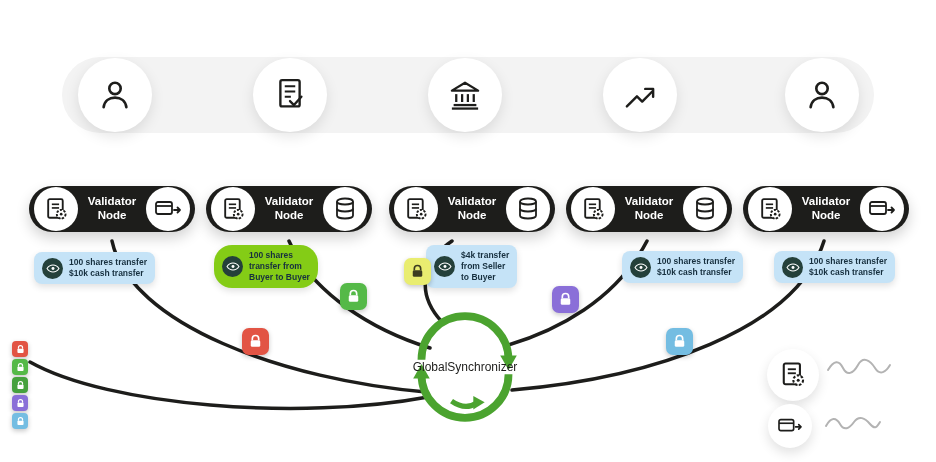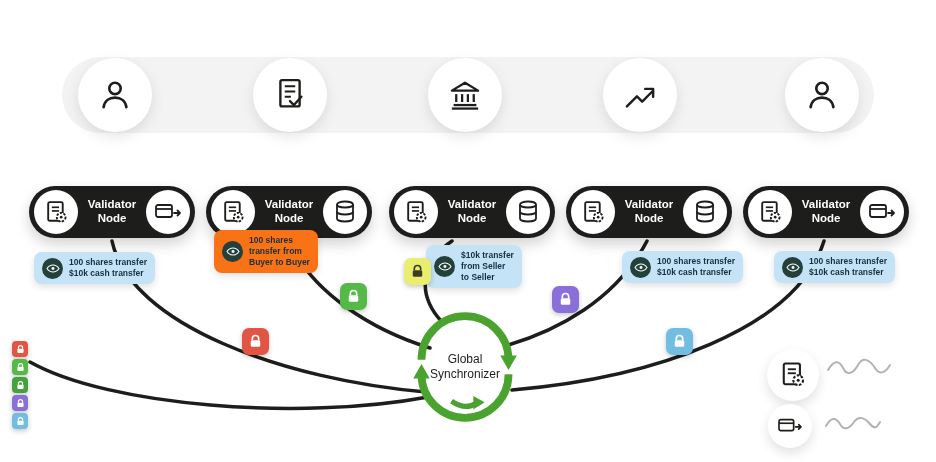--- a/index.html
+++ b/index.html
@@ -8,21 +8,21 @@
 
   .band { position:absolute; left:62px; top:57px; width:812px; height:76px;
           background:#f3f3f3; border-radius:40px; }
 
   .party-circle { position:absolute; width:74px; height:74px; top:58px; background:#fff;
           border-radius:50%; box-shadow:0 5px 14px rgba(0,0,0,.10);
           display:flex; align-items:center; justify-content:center; }
 
   .curves { position:absolute; inset:0; pointer-events:none; }
 
-  .validator { position:absolute; top:186px; width:166px; height:52px; background:#1d1d1b;
+  .validator { position:absolute; top:186px; width:166px; height:46px; background:#1d1d1b;
           border-radius:27px; display:flex; align-items:center; justify-content:space-between;
           padding:0 5px; box-shadow:0 6px 14px rgba(0,0,0,.18); }
   .vcircle { width:44px; height:44px; background:#fff; border-radius:50%;
           display:flex; align-items:center; justify-content:center; flex:0 0 auto; }
   .vlabel { color:#fff; font-weight:700; font-size:11.5px; line-height:1.2;
           text-align:center; width:62px; }
 
   .tooltip { position:absolute; background:#c5e3f7; border-radius:8px; display:flex;
           align-items:center; gap:6px; padding:5px 8px;
           box-shadow:0 3px 7px rgba(0,0,0,.12); }
@@ -30,21 +30,21 @@
           display:flex; align-items:center; justify-content:center; flex:0 0 auto; }
   .tiplines { font-size:8.5px; font-weight:700; color:#17303f; line-height:1.3; white-space:nowrap; }
 
   .lock { position:absolute; display:flex; align-items:center; justify-content:center;
           border-radius:7px; box-shadow:0 2px 5px rgba(0,0,0,.22); }
   .lock.big { width:27px; height:27px; }
   .lock.small { width:16px; height:16px; border-radius:4px; }
 
   .sync { position:absolute; left:408px; top:310px; width:114px; height:114px; }
   .sync svg { position:absolute; inset:0; }
-  .synctext { position:absolute; inset:0; display:flex; flex-direction:column;
+  .synctext { position:absolute; inset:0; display:flex; flex-direction:row;
           align-items:center; justify-content:center; font-size:12px; color:#1d1d1b;
           font-weight:500; line-height:1.25; text-align:right; }
 
   .side-circle { position:absolute; background:#fff; border-radius:50%;
           box-shadow:0 5px 12px rgba(0,0,0,.12);
           display:flex; align-items:center; justify-content:center; }
   .scribble { position:absolute; }
 </style>
 </head>
 <body>
@@ -209,21 +209,21 @@
         <path d="M1.5 7s3.3-5 8.5-5 8.5 5 8.5 5-3.3 5-8.5 5S1.5 7 1.5 7z"></path>
         <circle cx="10" cy="7" r="2.1" fill="#fff" stroke="none"></circle>
       </svg>
     </div>
     <div class="tiplines">
       <div>100 shares transfer</div>
       <div>$10k cash transfer</div>
     </div>
   </div>
 
-  <div class="tooltip" style="left: 214px; top: 230px; background: #f97316;">
+  <div class="tooltip" style="left: 214px; top: 245px; background: #84cc16; border-radius: 18px;">
     <div class="eye">
       <svg width="14" height="11" viewBox="0 0 20 14" fill="none" stroke="#fff" stroke-width="1.6">
         <path d="M1.5 7s3.3-5 8.5-5 8.5 5 8.5 5-3.3 5-8.5 5S1.5 7 1.5 7z"></path>
         <circle cx="10" cy="7" r="2.1" fill="#fff" stroke="none"></circle>
       </svg>
     </div>
     <div class="tiplines">
       <div>100 shares</div>
       <div>transfer from</div>
       <div>Buyer to Buyer</div>
@@ -231,23 +231,23 @@
   </div>
 
   <div class="tooltip" style="left: 426px; top: 245px; background: rgb(197, 227, 247);">
     <div class="eye">
       <svg width="14" height="11" viewBox="0 0 20 14" fill="none" stroke="#fff" stroke-width="1.6">
         <path d="M1.5 7s3.3-5 8.5-5 8.5 5 8.5 5-3.3 5-8.5 5S1.5 7 1.5 7z"></path>
         <circle cx="10" cy="7" r="2.1" fill="#fff" stroke="none"></circle>
       </svg>
     </div>
     <div class="tiplines">
-      <div>$10k transfer</div>
+      <div>$4k transfer</div>
       <div>from Seller</div>
-      <div>to Seller</div>
+      <div>to Buyer</div>
     </div>
   </div>
 
   <div class="tooltip" style="left: 622px; top: 251px; background: rgb(197, 227, 247);">
     <div class="eye">
       <svg width="14" height="11" viewBox="0 0 20 14" fill="none" stroke="#fff" stroke-width="1.6">
         <path d="M1.5 7s3.3-5 8.5-5 8.5 5 8.5 5-3.3 5-8.5 5S1.5 7 1.5 7z"></path>
         <circle cx="10" cy="7" r="2.1" fill="#fff" stroke="none"></circle>
       </svg>
     </div>

